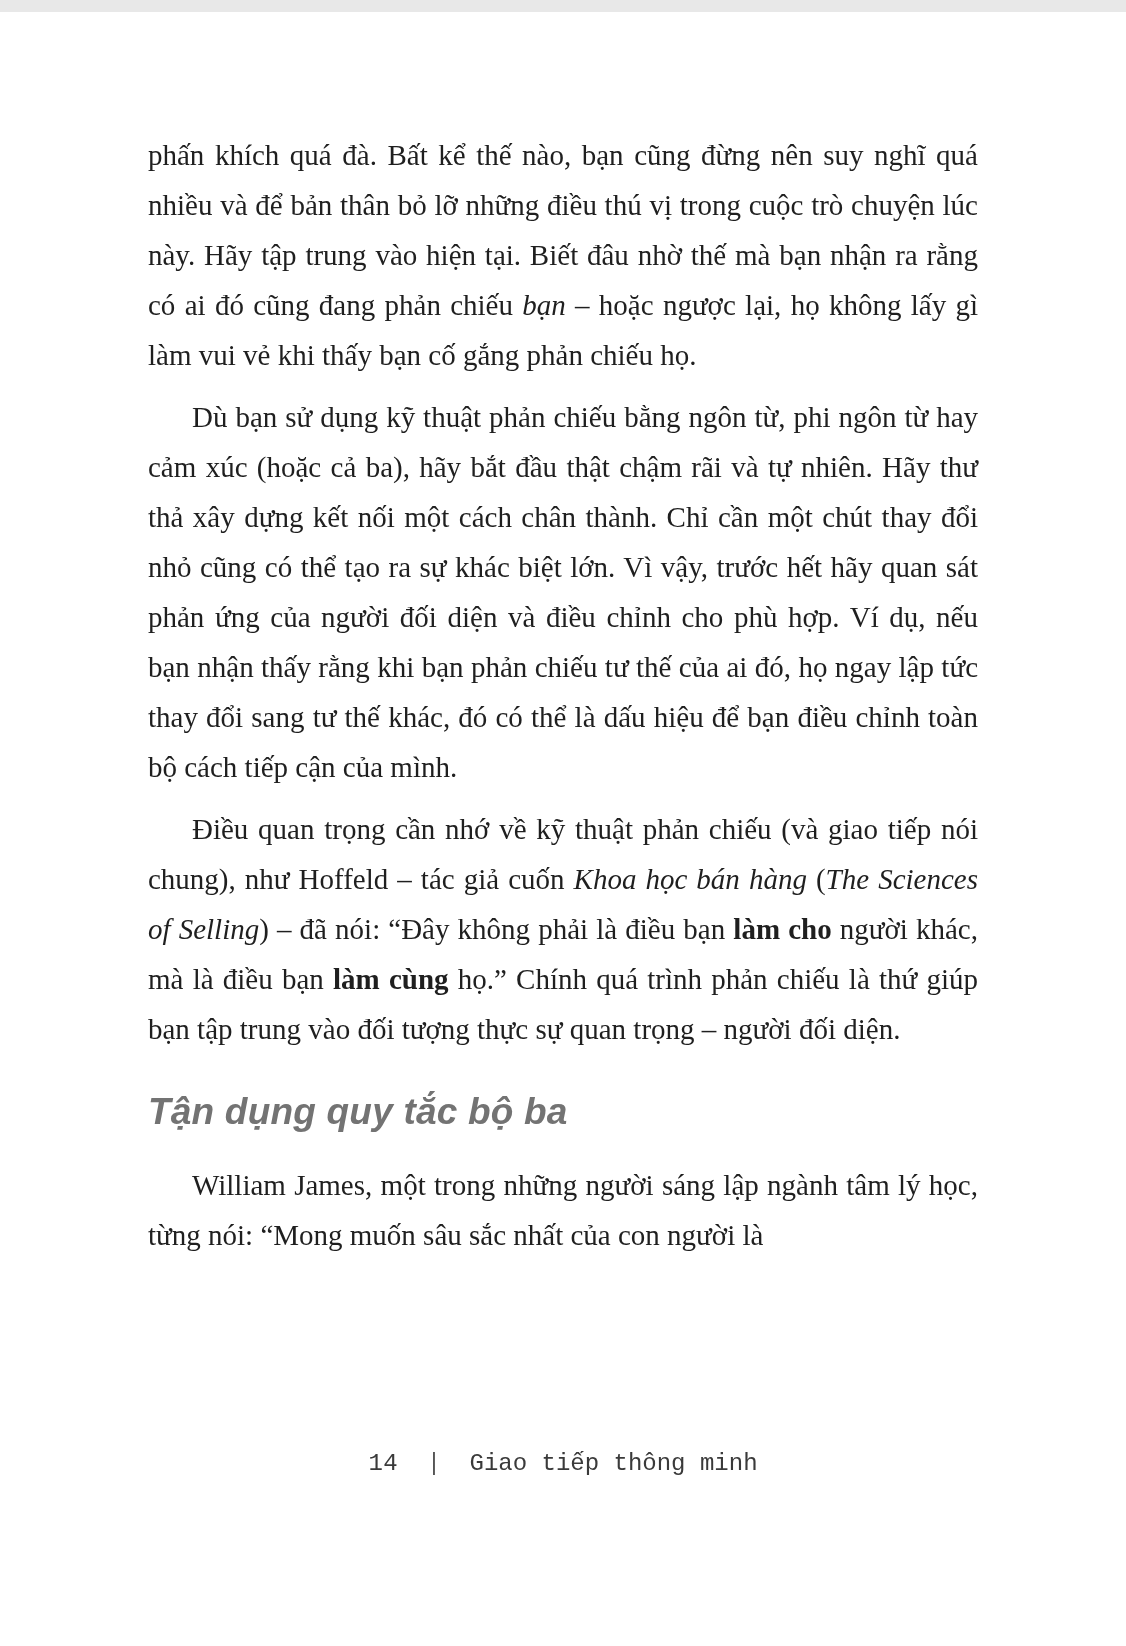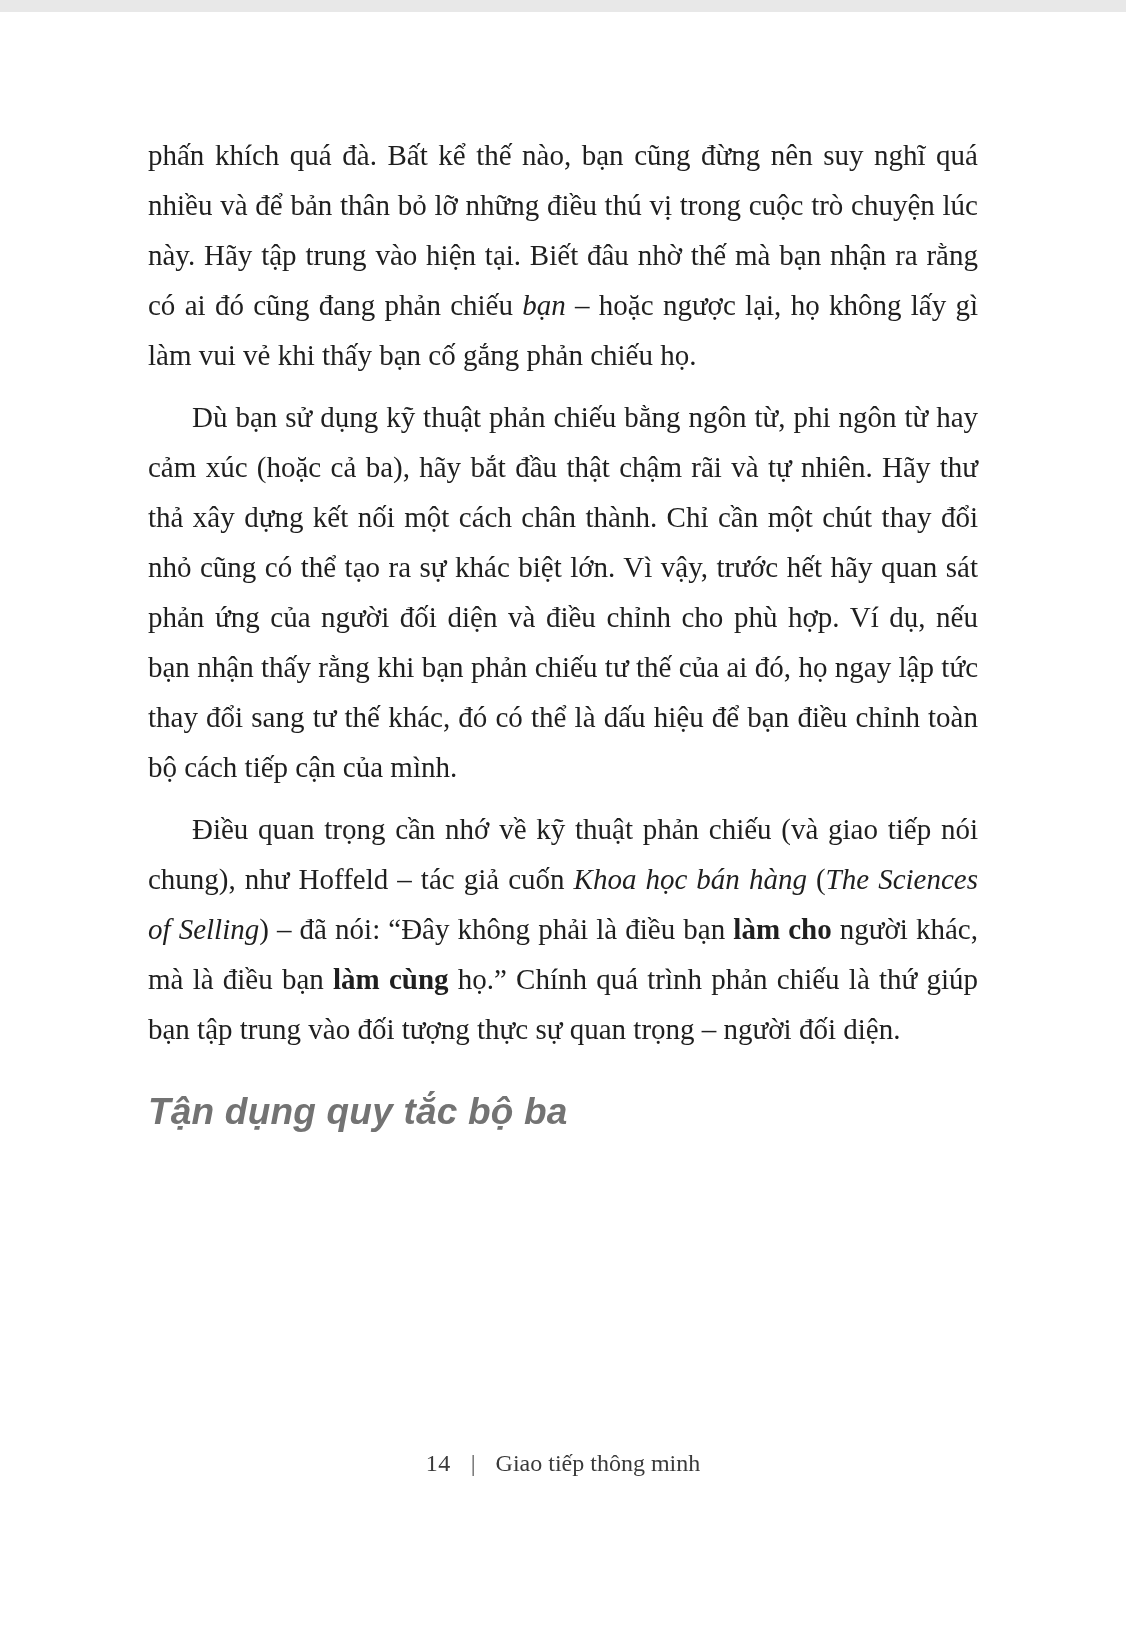--- a/index.html
+++ b/index.html
@@ -42,21 +42,21 @@
     color: #737373;
     margin: 36px 0 26px 0;
     letter-spacing: 0.2px;
   }
   .footer {
     position: absolute;
     top: 1438px;
     left: 0;
     right: 0;
     text-align: center;
-    font-family: Liberation Serif, serif;
+    font-family: Liberation Mono, monospace;
     font-size: 24px;
     color: #3a3a3a;
   }
   .footer .sep {
     display: inline-block;
     margin: 0 14px;
     color: #555555;
     font-weight: 300;
   }
   .footer .page-num {
@@ -67,20 +67,23 @@
 <body>
 
 <div class="page">
   <main class="content">
     <div id="paras-before">
         <p class="para"><span>phấn khích quá đà. Bất kể thế nào, bạn cũng đừng nên suy nghĩ quá nhiều và để bản thân bỏ lỡ những điều thú vị trong cuộc trò chuyện lúc này. Hãy tập trung vào hiện tại. Biết đâu nhờ thế mà bạn nhận ra rằng có ai đó cũng đang phản chiếu </span><span class="italic">bạn</span><span> – hoặc ngược lại, họ không lấy gì làm vui vẻ khi thấy bạn cố gắng phản chiếu họ.</span></p>
         <p class="para indent"><span>Dù bạn sử dụng kỹ thuật phản chiếu bằng ngôn từ, phi ngôn từ hay cảm xúc (hoặc cả ba), hãy bắt đầu thật chậm rãi và tự nhiên. Hãy thư thả xây dựng kết nối một cách chân thành. Chỉ cần một chút thay đổi nhỏ cũng có thể tạo ra sự khác biệt lớn. Vì vậy, trước hết hãy quan sát phản ứng của người đối diện và điều chỉnh cho phù hợp. Ví dụ, nếu bạn nhận thấy rằng khi bạn phản chiếu tư thế của ai đó, họ ngay lập tức thay đổi sang tư thế khác, đó có thể là dấu hiệu để bạn điều chỉnh toàn bộ cách tiếp cận của mình.</span></p>
         <p class="para indent"><span>Điều quan trọng cần nhớ về kỹ thuật phản chiếu (và giao tiếp nói chung), như Hoffeld – tác giả cuốn </span><span class="italic">Khoa học bán hàng</span><span> (</span><span class="italic">The Sciences of Selling</span><span>) – đã nói: “Đây không phải là điều bạn </span><span class="bold">làm cho</span><span> người khác, mà là điều bạn </span><span class="bold">làm cùng</span><span> họ.” Chính quá trình phản chiếu là thứ giúp bạn tập trung vào đối tượng thực sự quan trọng – người đối diện.</span></p>
       </div>
     <h2 class="section-heading">Tận dụng quy tắc bộ ba</h2>
+    <div id="paras-after">
+        <p class="para indent"><span>William James, một trong những người sáng lập ngành tâm lý học, từng nói: “Mong muốn sâu sắc nhất của con người là</span></p>
+      </div>
   </main>
 
   <footer class="footer">
     <span class="page-num">14</span>
     <span class="sep">|</span>
     <span class="book-title">Giao tiếp thông minh</span>
   </footer>
 </div>
 
 </body></html>

